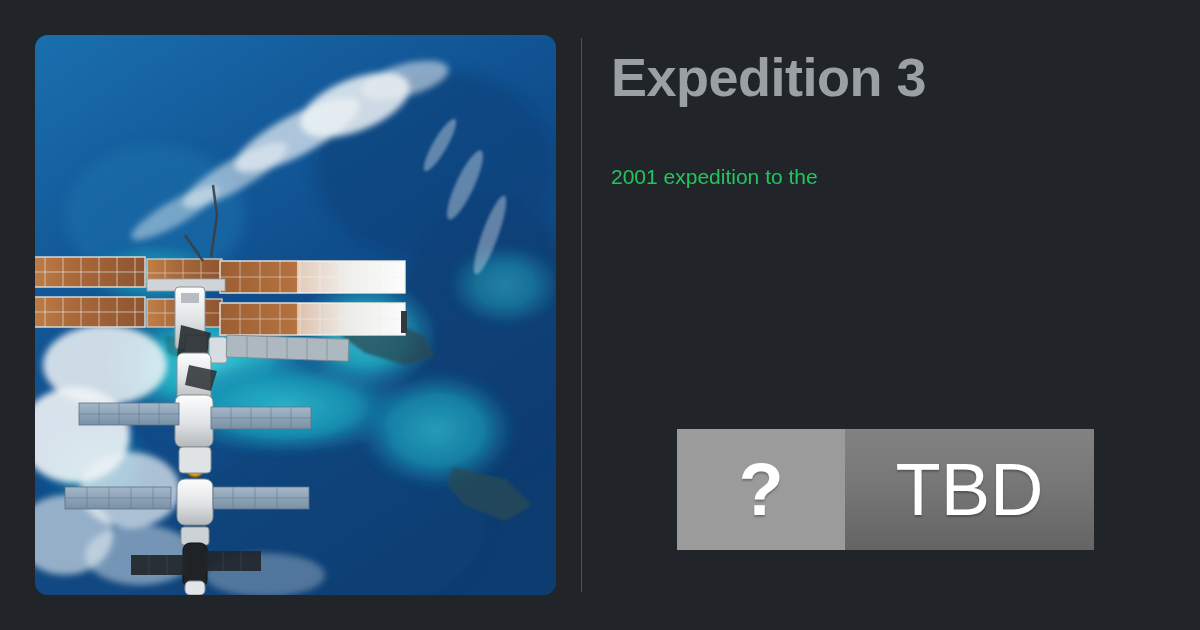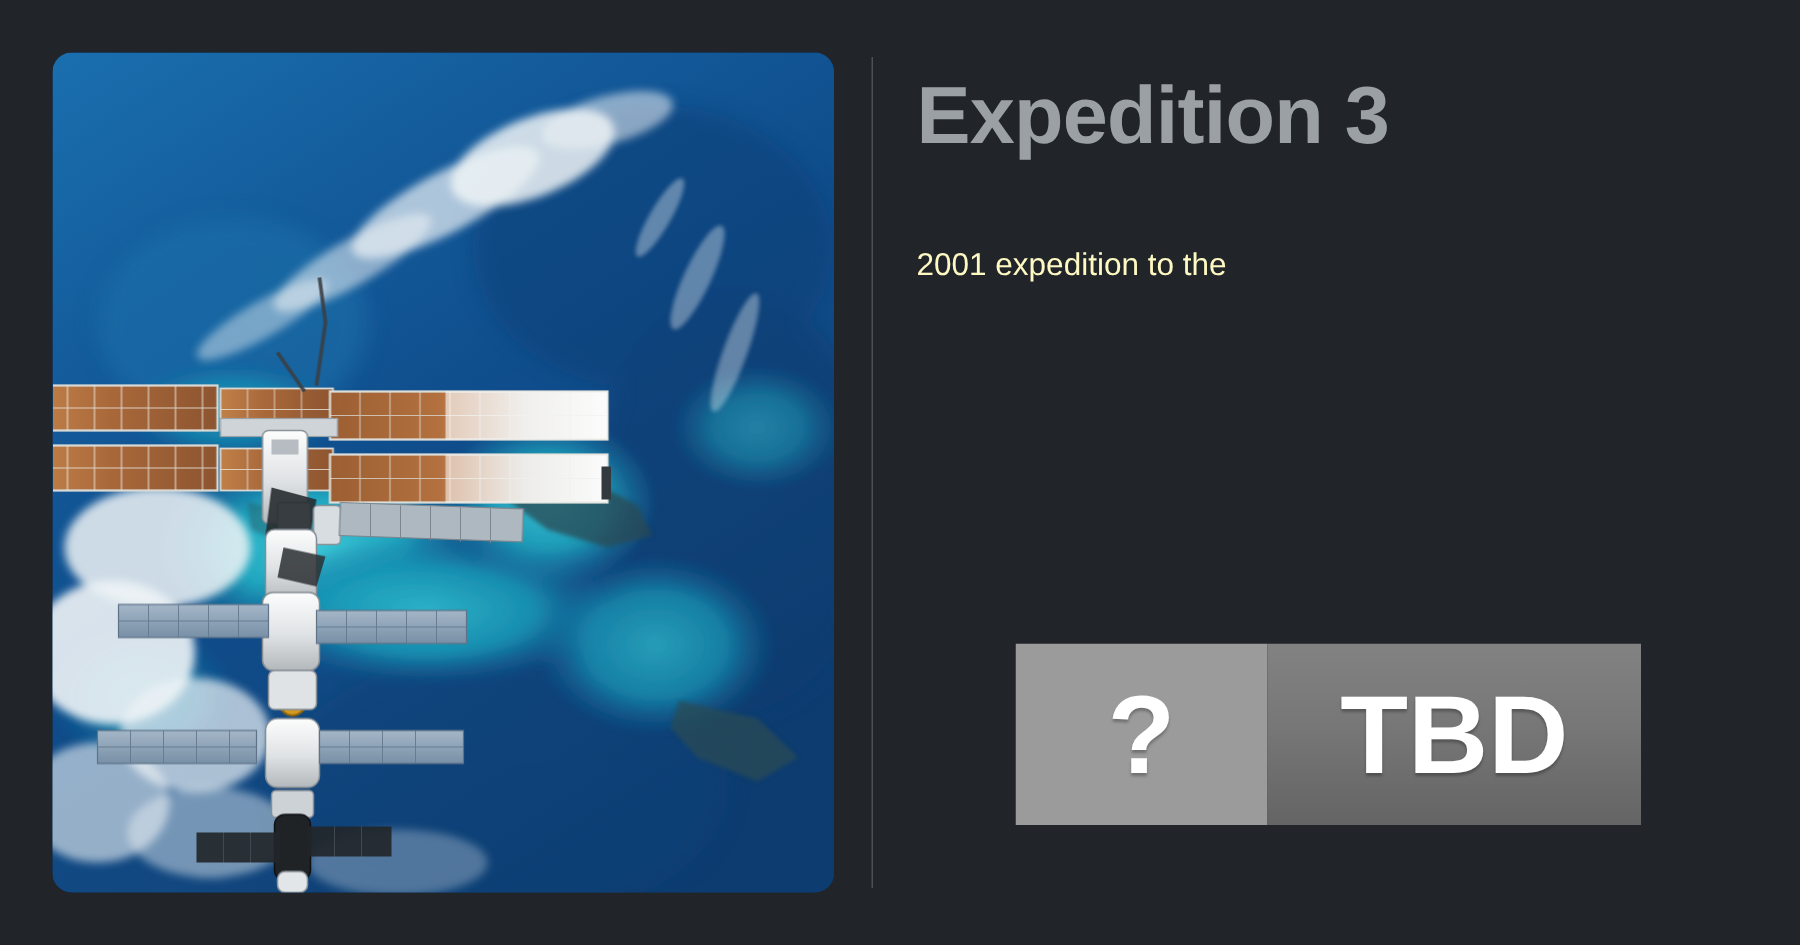--- a/index.html
+++ b/index.html
@@ -77,21 +77,21 @@
     color: #9ba0a5;
     white-space: nowrap;
   }
 
   .subtitle {
     position: absolute;
     top: 161px;
     left: 0;
     font-size: 21px;
     line-height: 32px;
-    color: #fef9c3;
+    color: #22c55e;
     max-width: 420px;
   }
   .subtitle .line { display: block; white-space: nowrap; }
 
   
   .badge {
     position: absolute;
     left: 66px;       
     top: 429px;
     height: 121px;
@@ -112,21 +112,21 @@
     width: 249px;
     background: linear-gradient(180deg, #828282 0%, #777777 45%, #646464 100%);
     display: flex;
     align-items: center;
     justify-content: center;
   }
 
   .badge-label {
     color: #ffffff;
     font-size: 74px;
-    font-weight: bold;
+    font-weight: normal;
     line-height: 1;
     letter-spacing: 0px;
     text-shadow: 0 2px 2px rgba(0,0,0,0.28);
     white-space: nowrap;
   }
 
   .badge-icon {
     color: #ffffff;
     font-size: 74px;
     font-weight: bold;

